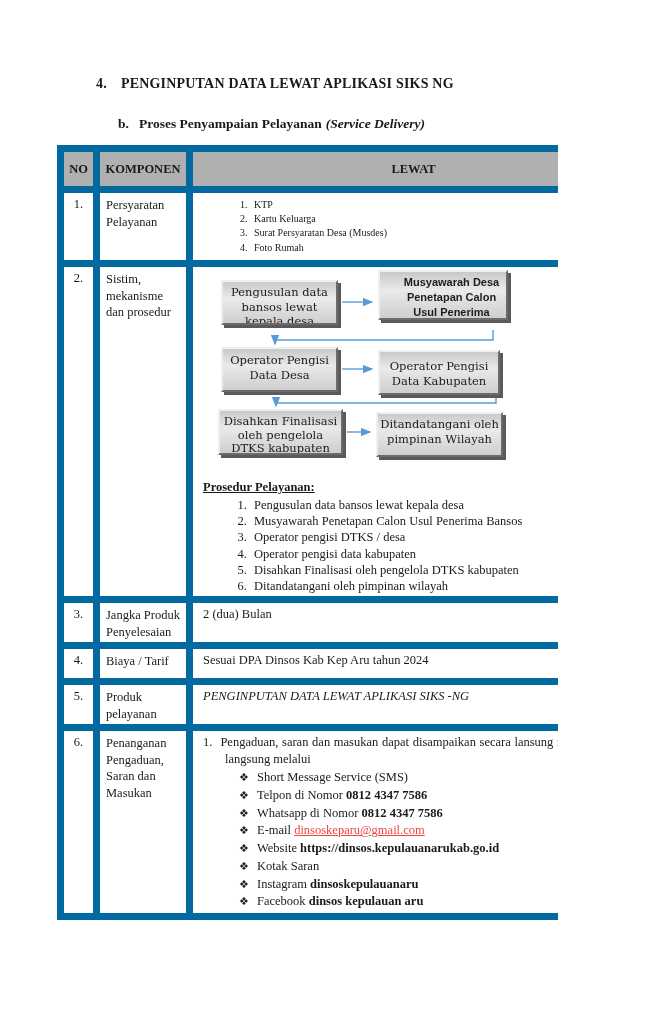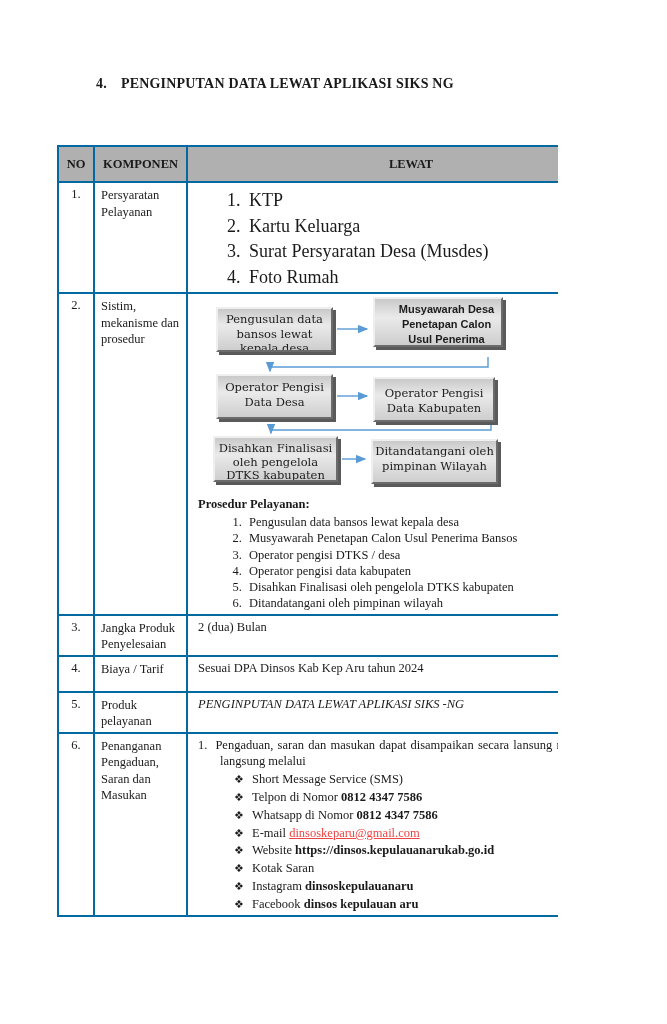--- a/index.html
+++ b/index.html
@@ -6,49 +6,49 @@
   .page{position:relative;width:558px;height:1024px;background:#ffffff;
         font-family:"Liberation Serif", serif;color:#1a1a1a;overflow:hidden;}
 
   .heading{position:absolute;left:96px;top:76px;font-size:14px;font-weight:bold;letter-spacing:.2px;}
   .heading .num{margin-right:14px;}
   .subheading{position:absolute;left:118px;top:116px;font-size:13.5px;font-weight:bold;}
   .subheading .letter{margin-right:10px;}
   .subheading .it{font-style:italic;margin-left:4px;}
 
   table.doc{position:absolute;left:57px;top:145px;width:577px;border-collapse:collapse;table-layout:fixed;}
-  table.doc td,table.doc th{border:2px solid #0369a1;vertical-align:top;overflow:hidden;}
+  table.doc td,table.doc th{border:7px solid #0369a1;vertical-align:top;overflow:hidden;}
   table.doc th{background:#b0b0b0;font-size:12.5px;font-weight:bold;text-align:center;vertical-align:middle;height:32px;}
   col.c-no{width:36px;} col.c-komp{width:93px;} col.c-ur{width:448px;}
   td.no{text-align:center;font-size:12.5px;padding-top:4px;}
   td.komp{font-size:12.5px;padding:4px 5px 2px 6px;line-height:1.32;margin-left:28px;}
   td.ur{font-size:12.5px;padding:3px 8px 2px 10px;line-height:1.35;}
 
   ol.numlist{margin:2px 0 0 0;padding-left:47px;}
-  ol.numlist li{padding-left:4px;line-height:1.42;font-size:18px;}
+  ol.numlist li{padding-left:4px;line-height:1.42;font-size:10px;}
 
   
   .fc{position:relative;width:448px;height:198px;}
   .fc-box{position:absolute;text-align:center;overflow:hidden;
           background:linear-gradient(180deg,#c9c9c9 0%,#eaeaea 40%,#cecece 100%);
           border:2px solid;border-color:#efefef #6b6b6b #6b6b6b #efefef;
           box-shadow:3px 3px 0 0 #5a5a5a;
           color:#1c1c1c;box-sizing:border-box;padding:3px 2px 0 2px;}
   .fc-serif{font-family:"DejaVu Serif", serif;font-size:11.5px;line-height:14.5px;}
   .fc-sans{font-family:"Liberation Sans", sans-serif;font-weight:bold;font-size:11px;line-height:15px;}
   .fc-tight{line-height:13.5px;padding-top:4px;}
   .box-a{left:18px;top:10px;width:117px;height:45px;}
   .box-b{left:175px;top:0;width:130px;height:50px;padding-left:19px;}
   .box-c{left:18px;top:77px;width:117px;height:45px;padding-top:4px;}
   .box-d{left:175px;top:80px;width:122px;height:45px;padding-top:7px;}
   .box-e{left:15px;top:139px;width:125px;height:46px;}
   .box-f{left:173px;top:142px;width:127px;height:45px;}
   .fc svg{position:absolute;left:0;top:0;}
 
-  .proc-title{font-weight:bold;font-size:12.5px;margin-top:1px;}
+  .proc-title{font-weight:bold;font-size:12.5px;margin-top:11px;text-decoration:underline;}
   .proc-list{margin:1px 0 0 0;padding-left:47px;}
   .proc-list li{padding-left:4px;line-height:1.3;font-size:12.5px;}
 
   td.ur .italic-caps{font-style:italic;}
 
   .intro{padding-left:22px;text-indent:-22px;text-align:justify;line-height:1.35;}
   .intro .n{margin-right:8px;}
   .bullets{margin-top:1px;}
   .bullet{padding-left:22px;text-indent:-18px;line-height:1.42;margin-left:32px;}
   .bullet .glyph{display:inline-block;width:12px;text-indent:0;margin-right:6px;font-size:11px;}
@@ -57,20 +57,23 @@
 </style>
 </head>
 <body>
 
 <div class="page">
 
   <div class="heading">
     <span class="num">4.</span><span>PENGINPUTAN DATA LEWAT APLIKASI SIKS NG</span>
   </div>
 
+  <div class="subheading">
+    <span class="letter">b.</span><span>Proses Penyampaian Pelayanan</span><span class="it">(Service Delivery)</span>
+  </div>
 
   <table class="doc">
     <colgroup>
         <col class="c-no">
         <col class="c-komp">
         <col class="c-ur">
       </colgroup>
 
     <tbody>
         <tr style="height:32px;">

